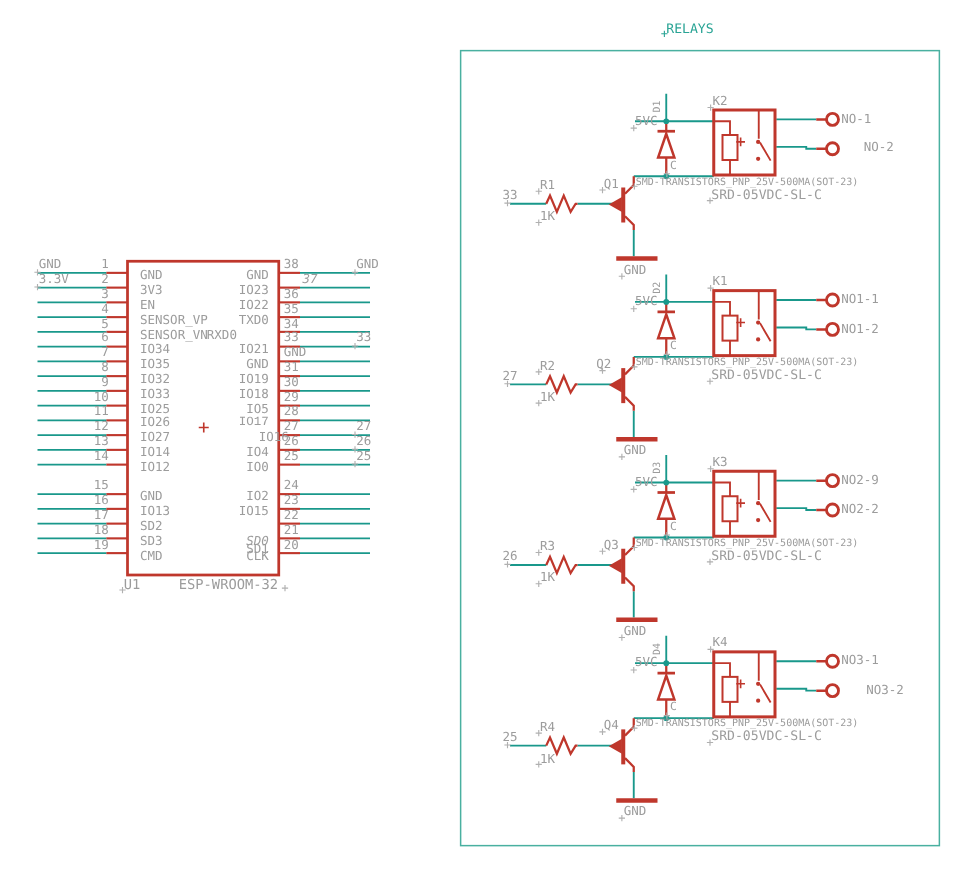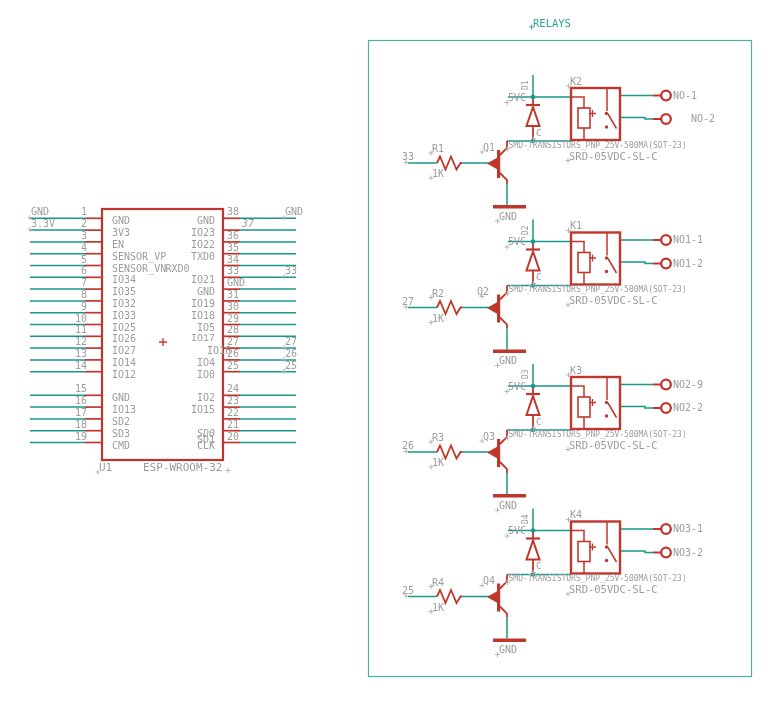--- a/index.html
+++ b/index.html
@@ -430,21 +430,21 @@
       <span class="lb " style="left: 432px; top: 458px;">1K</span>
       <span class="lb " style="left: 483px; top: 431.5px;">Q3</span>
       <span class="lb s9" style="left: 536px; top: 417.5px;">C</span>
       <span class="lb " style="left: 508px; top: 381.5px;">5VC</span>
       <span class="lb s8" style="left: 522px; top: 379px; transform: rotate(-90deg); transform-origin: 0px 0px;">D3</span>
       <span class="lb " style="left: 570px; top: 365.5px;">K3</span>
       <span class="lb s8" style="left: 508.5px; top: 430.5px;">SMD-TRANSISTORS_PNP_25V-500MA(SOT-23)</span>
       <span class="lb s10b" style="left: 569px; top: 439.5px;">SRD-05VDC-SL-C</span>
       <span class="lb " style="left: 499px; top: 500.5px;">GND</span>
       <span class="lb " style="left: 673px; top: 524px;">NO3-1</span>
-      <span class="lb " style="left: 673px; top: 547.5px;">NO3-2</span>
+      <span class="lb " style="left: 673px; top: 547.5px; padding-left: 20px;">NO3-2</span>
       <span class="lb " style="left: 402px; top: 585.5px;">25</span>
       <span class="lb " style="left: 432px; top: 577.5px;">R4</span>
       <span class="lb " style="left: 432px; top: 602.5px;">1K</span>
       <span class="lb " style="left: 483px; top: 576px;">Q4</span>
       <span class="lb s9" style="left: 536px; top: 562px;">C</span>
       <span class="lb " style="left: 508px; top: 526px;">5VC</span>
       <span class="lb s8" style="left: 522px; top: 523.5px; transform: rotate(-90deg); transform-origin: 0px 0px;">D4</span>
       <span class="lb " style="left: 570px; top: 510px;">K4</span>
       <span class="lb s8" style="left: 508.5px; top: 575px;">SMD-TRANSISTORS_PNP_25V-500MA(SOT-23)</span>
       <span class="lb s10b" style="left: 569px; top: 584px;">SRD-05VDC-SL-C</span>

